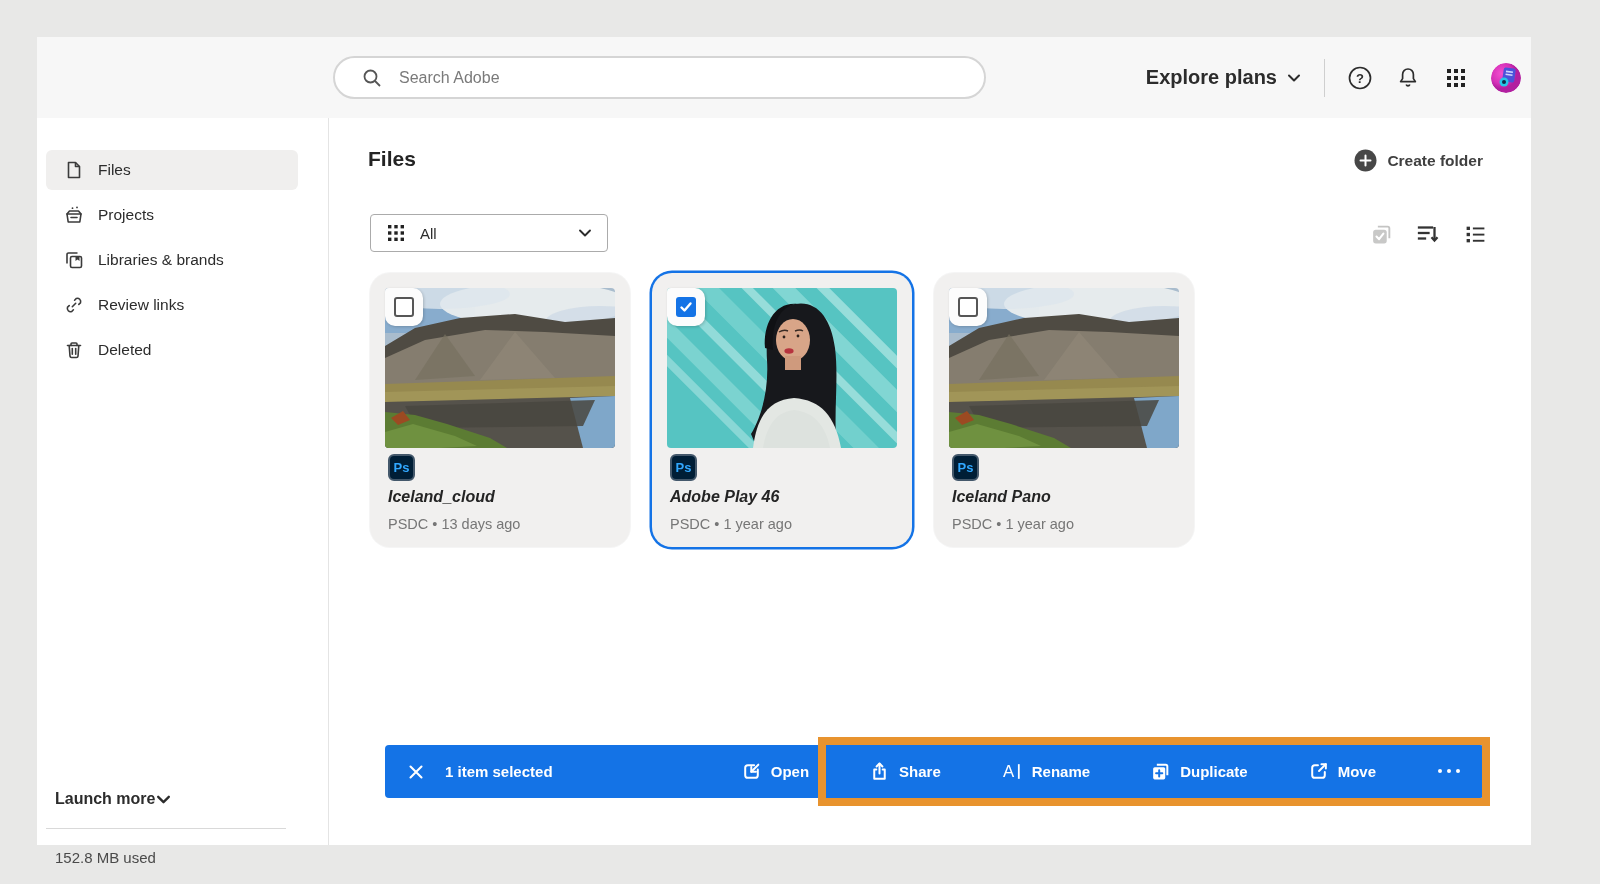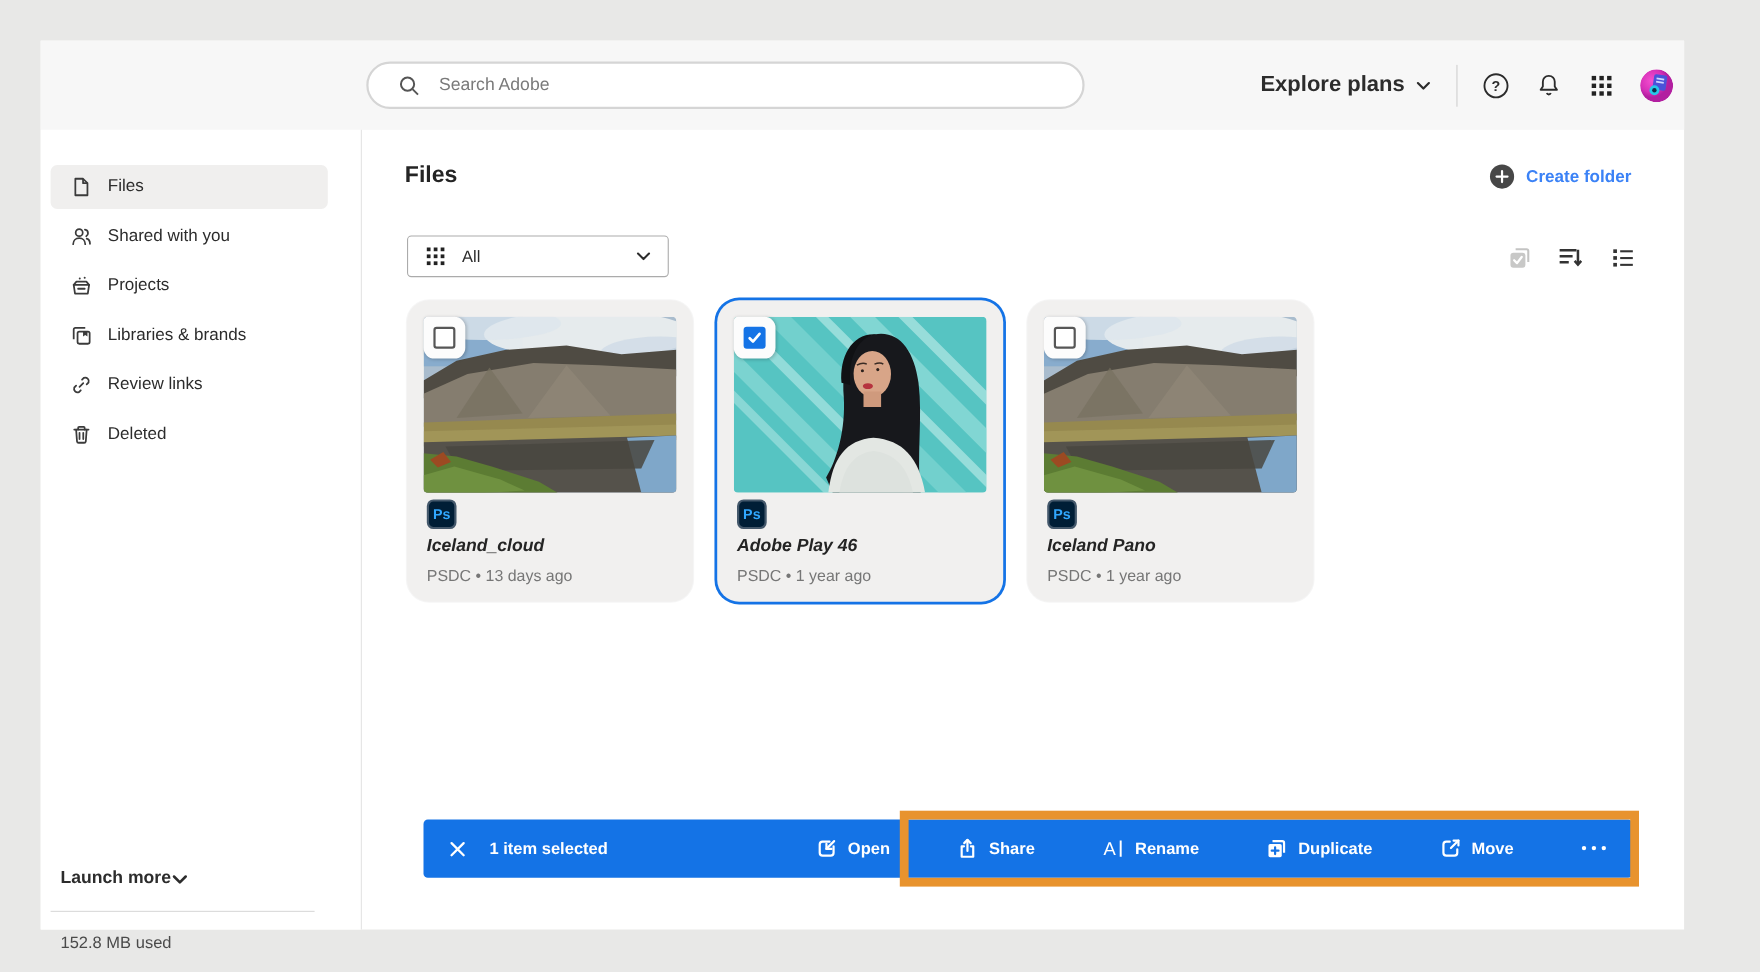--- a/index.html
+++ b/index.html
@@ -31,21 +31,21 @@
   .nav-item.active { background:#f0efee; }
   .nav-item .lbl { font-size:15.5px; color:#2c2c2c; }
   .launch-more { position:absolute; left:18px; top:672px; display:flex; align-items:center; cursor:pointer; }
   .launch-more span { font-size:16px; font-weight:700; color:#2c2c2c; }
   .store-div { position:absolute; left:9px; top:710px; width:240px; height:1px; background:#d9d9d9; }
   .storage { position:absolute; left:18px; top:731px; font-size:15px; color:#4a4a4a; }
 
   
   .main-title { position:absolute; left:331px; top:110px; font-size:21px; font-weight:700; color:#242424; }
   .create-folder { position:absolute; right:48px; top:112px; display:flex; align-items:center; gap:10px; cursor:pointer; }
-  .create-folder span { font-size:15.5px; font-weight:600; color:#3b82f6; }
+  .create-folder span { font-size:15.5px; font-weight:600; color:#404040; }
   .filter { position:absolute; left:333px; top:177px; width:238px; height:38px; background:#fff;
     border:1px solid #ababab; border-radius:4px; display:flex; align-items:center; cursor:pointer; }
   .filter .gicon { margin-left:16px; display:flex; }
   .filter .flabel { margin-left:15px; font-size:15px; color:#2c2c2c; }
   .filter .chev { margin-left:auto; margin-right:14px; display:flex; }
   .view-tools { position:absolute; right:43px; top:184px; display:flex; align-items:center; gap:21px; }
 
   
   .cards { position:absolute; left:333px; top:236px; display:flex; gap:22px; }
   .card { width:260px; height:274px; background:#f1f0ef; border-radius:20px; position:relative; cursor:pointer;
@@ -147,29 +147,20 @@
   </div>
 
   <div class="sidebar">
     <div class="nav">
       <div class="nav-item active">
         <svg width="20" height="20" viewBox="0 0 20 20" fill="none" stroke="#3b3b3b" stroke-width="1.6" stroke-linejoin="round">
           <path d="M4.5 2.5 H11.5 L15.5 6.5 V17.5 H4.5 Z"></path>
             <path d="M11.5 2.5 V6.5 H15.5"></path>
         </svg>
         <span class="lbl">Files</span>
-      </div>
-      <div class="nav-item">
-        <svg width="20" height="20" viewBox="0 0 20 20" fill="none" stroke="#3b3b3b" stroke-width="1.6" stroke-linecap="round">
-          <circle cx="8" cy="6.5" r="3.2"></circle>
-            <path d="M2.5 17 C2.5 13.7 4.9 11.5 8 11.5 C11.1 11.5 13.5 13.7 13.5 17"></path>
-          <path d="M13.2 3.8 C14.8 4 16 5.3 16 7 C16 8.2 15.4 9.2 14.4 9.8"></path>
-            <path d="M14.8 12 C16.6 12.6 17.8 14.3 17.8 16.6"></path>
-        </svg>
-        <span class="lbl">Shared with you</span>
       </div>
       <div class="nav-item">
         <svg width="20" height="20" viewBox="0 0 20 20" fill="none" stroke="#3b3b3b" stroke-width="1.6" stroke-linejoin="round" stroke-linecap="round">
           <path d="M3 9 H17 L15.8 17 H4.2 Z"></path>
             <path d="M3 9 L5.5 6 H14.5 L17 9"></path>
           <circle cx="8.5" cy="3.2" r="0.9" fill="#3b3b3b" stroke="none"></circle>
             <circle cx="13" cy="2.4" r="0.9" fill="#3b3b3b" stroke="none"></circle>
           <path d="M7 12.5 H13"></path>
         </svg>
         <span class="lbl">Projects</span>

